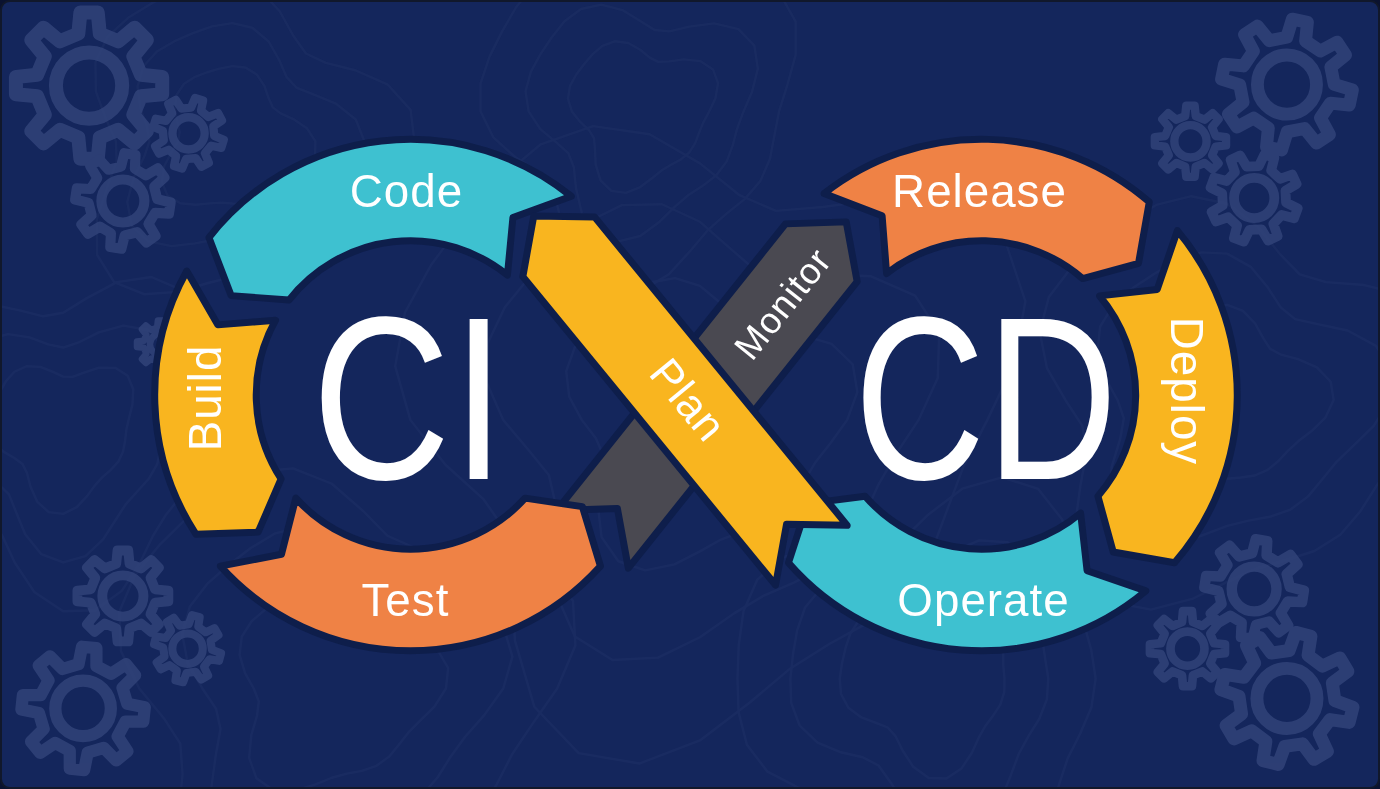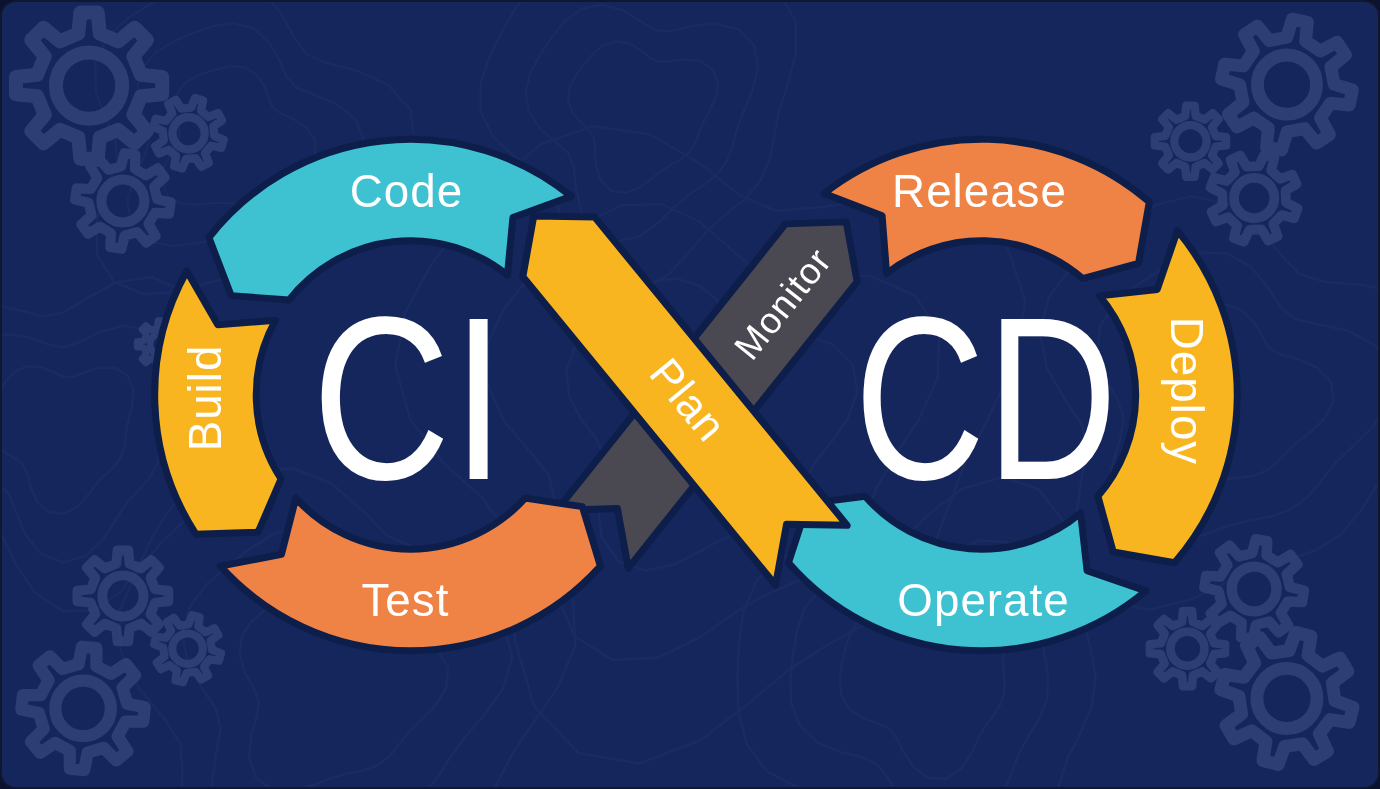--- a/index.html
+++ b/index.html
@@ -1,21 +1,21 @@
 <!DOCTYPE html>
 <html><head>
 <meta charset="utf-8">
 <style>
   html,body{margin:0;padding:0;background:#0a1230;}
   .card{
     position:relative;
     width:1380px;height:789px;
     box-sizing:border-box;
     border:2px solid #11182b;
-    border-radius:16px;
+    border-radius:10px;
     overflow:hidden;
     background:#14265C;
   }
   svg{display:block;width:100%;height:100%;}
   text{
     font-family:"Liberation Sans", sans-serif;
     fill:#ffffff;
   }
   .seg{font-size:46px;text-anchor:middle;letter-spacing:1px;}
   .cross-lbl{font-size:44px;text-anchor:middle;letter-spacing:1px;}

